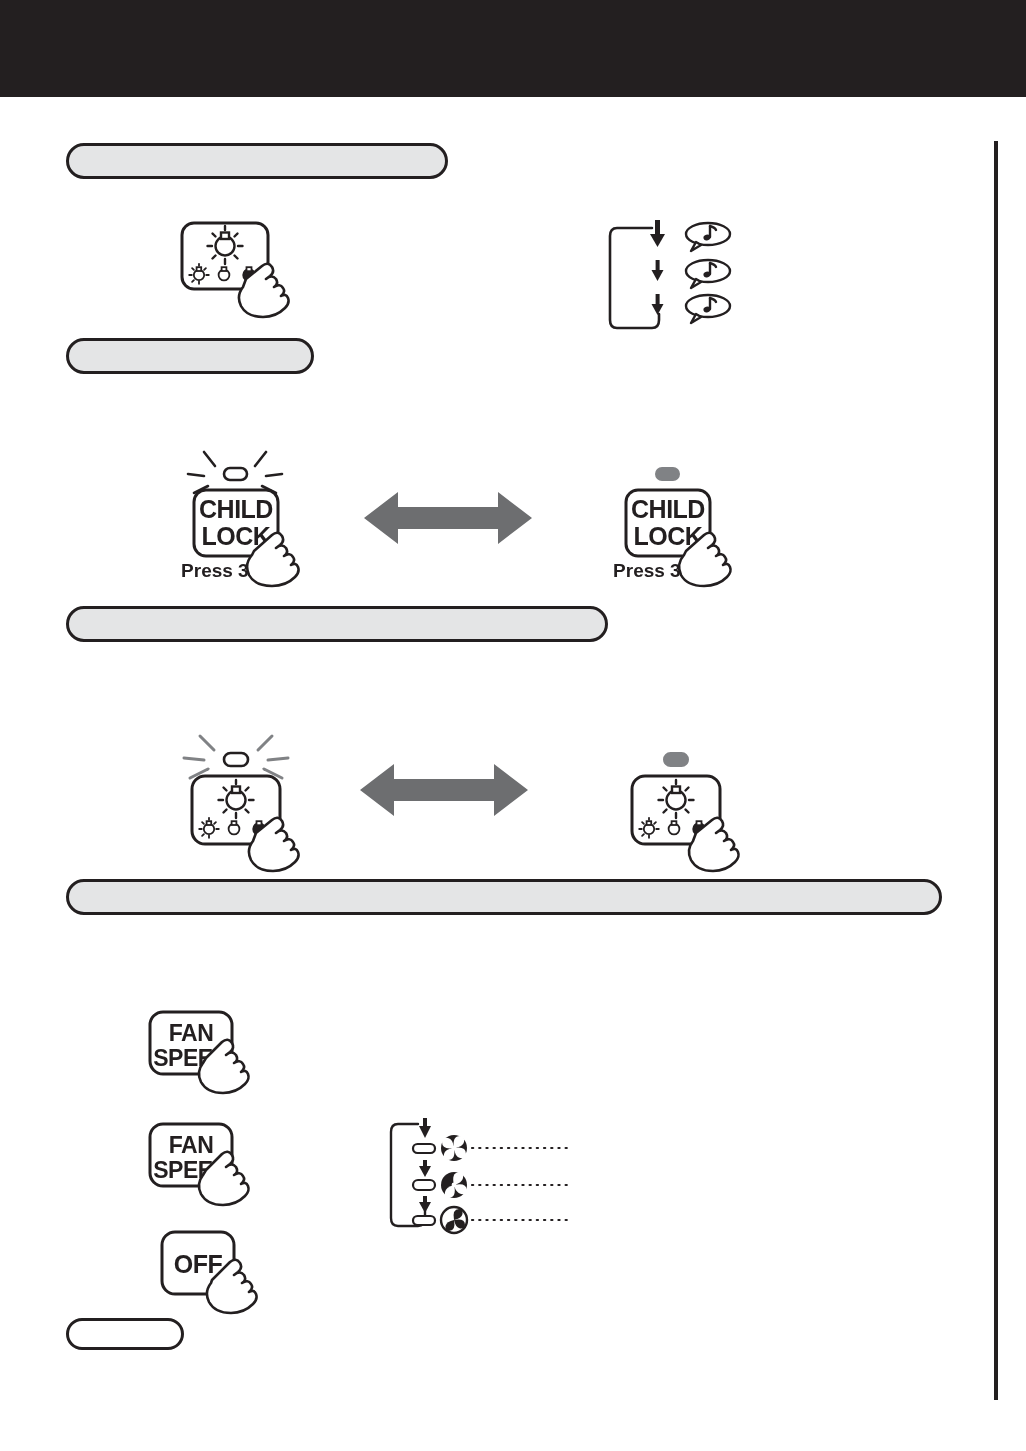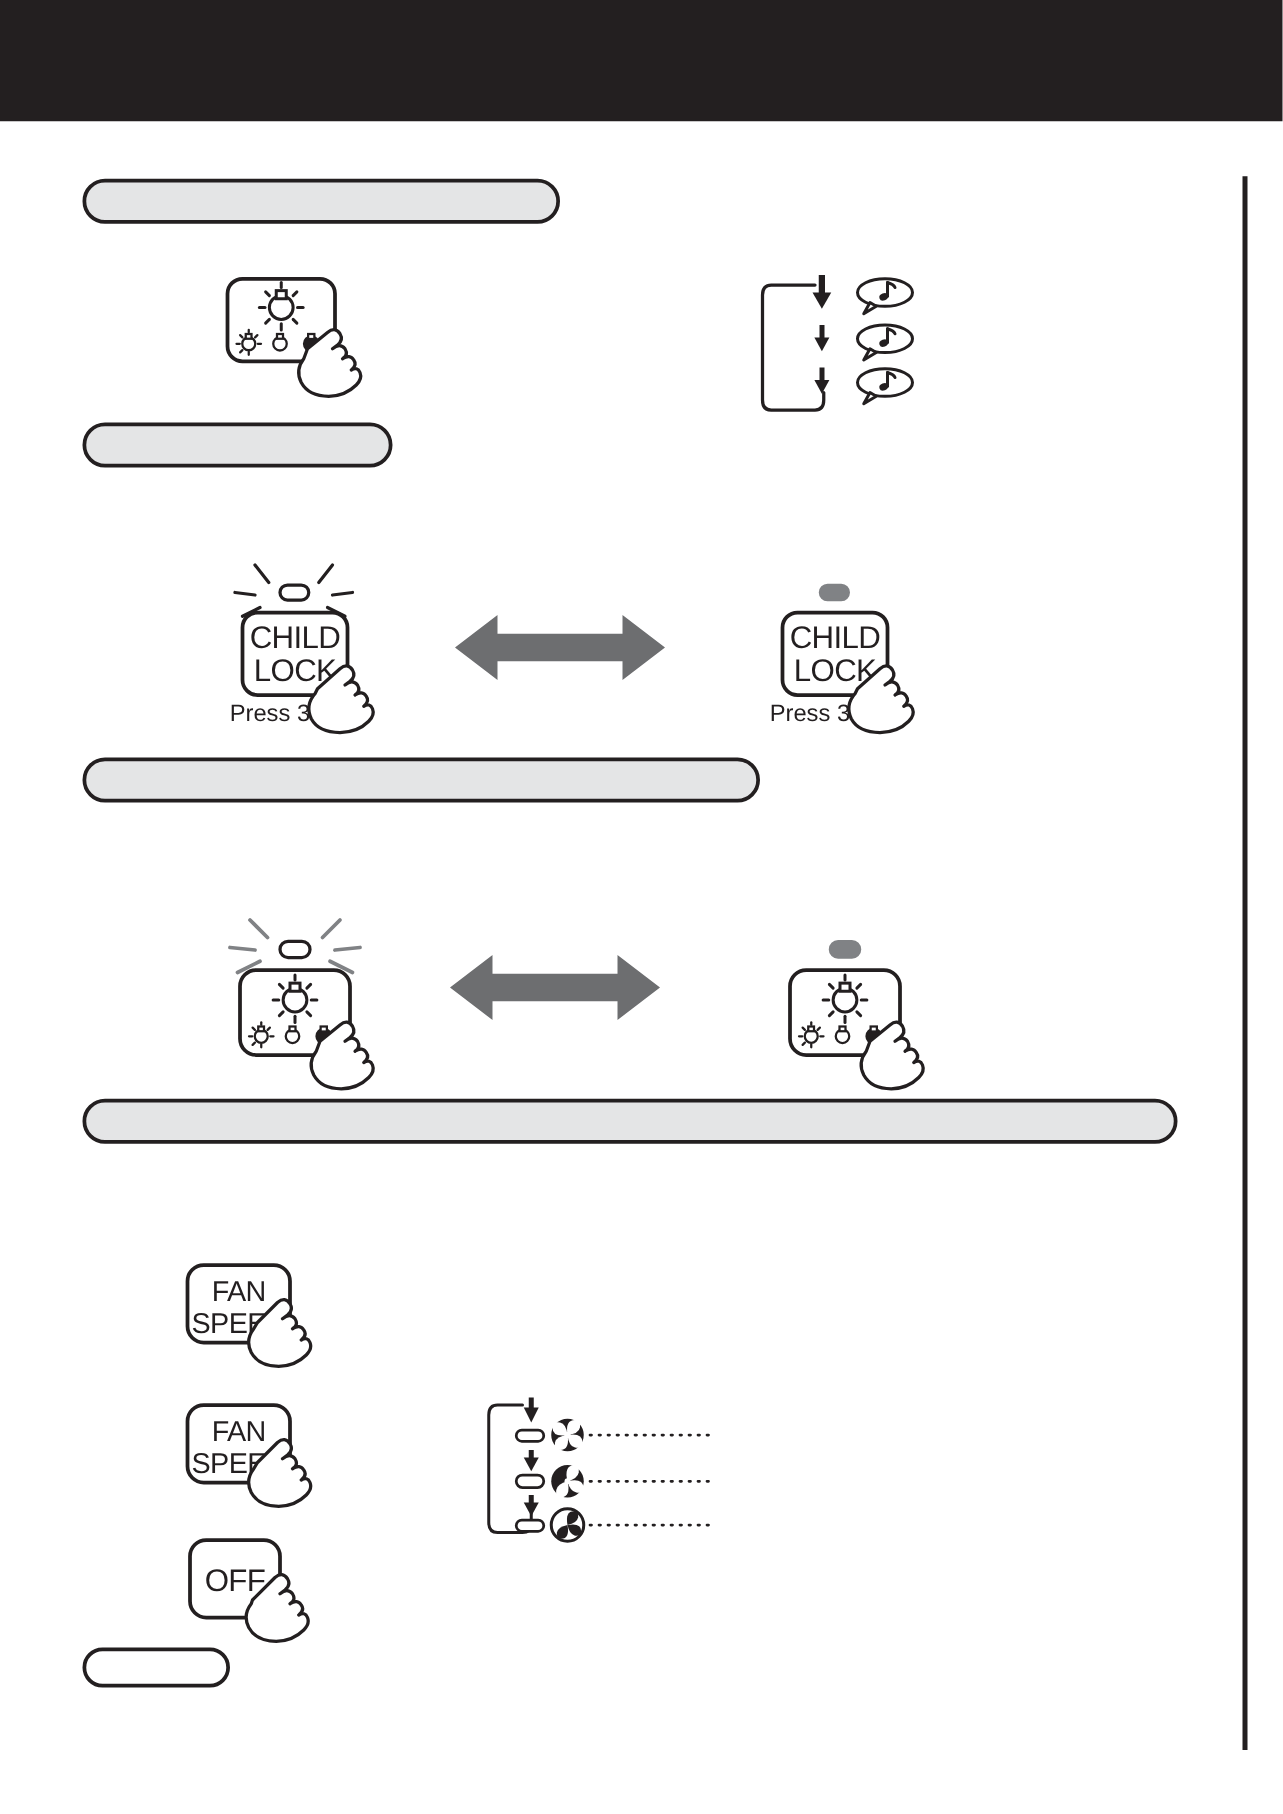--- a/index.html
+++ b/index.html
@@ -1,21 +1,21 @@
 <!DOCTYPE html>
 <html><head>
 <meta charset="utf-8">
 <style>
   html,body{margin:0;padding:0;background:#ffffff;}
   body{
     width:1026px;height:1451px;position:relative;overflow:hidden;
     font-family:"Liberation Sans", sans-serif;
     color:#000;
   }
-  .page{position:absolute;left:0;top:0;width:1026px;height:1451px;}
+  .page{position:absolute;left:0;top:0;width:1026px;height:1451px;font-weight:bold;}
 
   
   .header-band{
     position:absolute;left:0;top:0;width:1026px;height:97px;
     background:#231f20;
   }
 
   
   .side-rule{
     position:absolute;left:994px;top:141px;width:4px;height:1259px;
@@ -366,21 +366,21 @@
       <g fill="#ffffff" stroke="#231f20" stroke-width="2.6" stroke-linejoin="round" stroke-linecap="round">
         <path d="M60 50 L76 34 q6 -5 10 1 q3 5 -2 9 l-4 3
                  q6 -5 10 0 q3 5 -2 8
                  q6 -4 9 1 q3 4 -2 8
                  q5 -3 7 2 q2 5 -3 10
                  q-9 9 -22 9 q-16 0 -22 -11 q-5 -10 2 -19 Z"></path>
       </g>
     </svg>
   </div>
 
-  <div class="keyart" style="left:146px;top:1228px;">
+  <div class="keyart" style="left:156px;top:1228px;">
     <svg width="150" height="92" viewBox="0 0 150 92">
       <rect x="6" y="4" width="72" height="62" rx="13" ry="13" fill="#fff" stroke="#231f20" stroke-width="3"></rect>
       <text class="key-text" x="42" y="45">OFF</text>
       <g fill="#ffffff" stroke="#231f20" stroke-width="2.6" stroke-linejoin="round" stroke-linecap="round">
         <path d="M56 52 L74 34 q6 -5 10 1 q3 5 -2 9 l-4 3
                  q6 -5 10 0 q3 5 -2 8
                  q6 -4 9 1 q3 4 -2 8
                  q5 -3 7 2 q2 5 -3 10
                  q-9 9 -22 9 q-16 0 -22 -11 q-5 -10 2 -19 Z"></path>
       </g>

